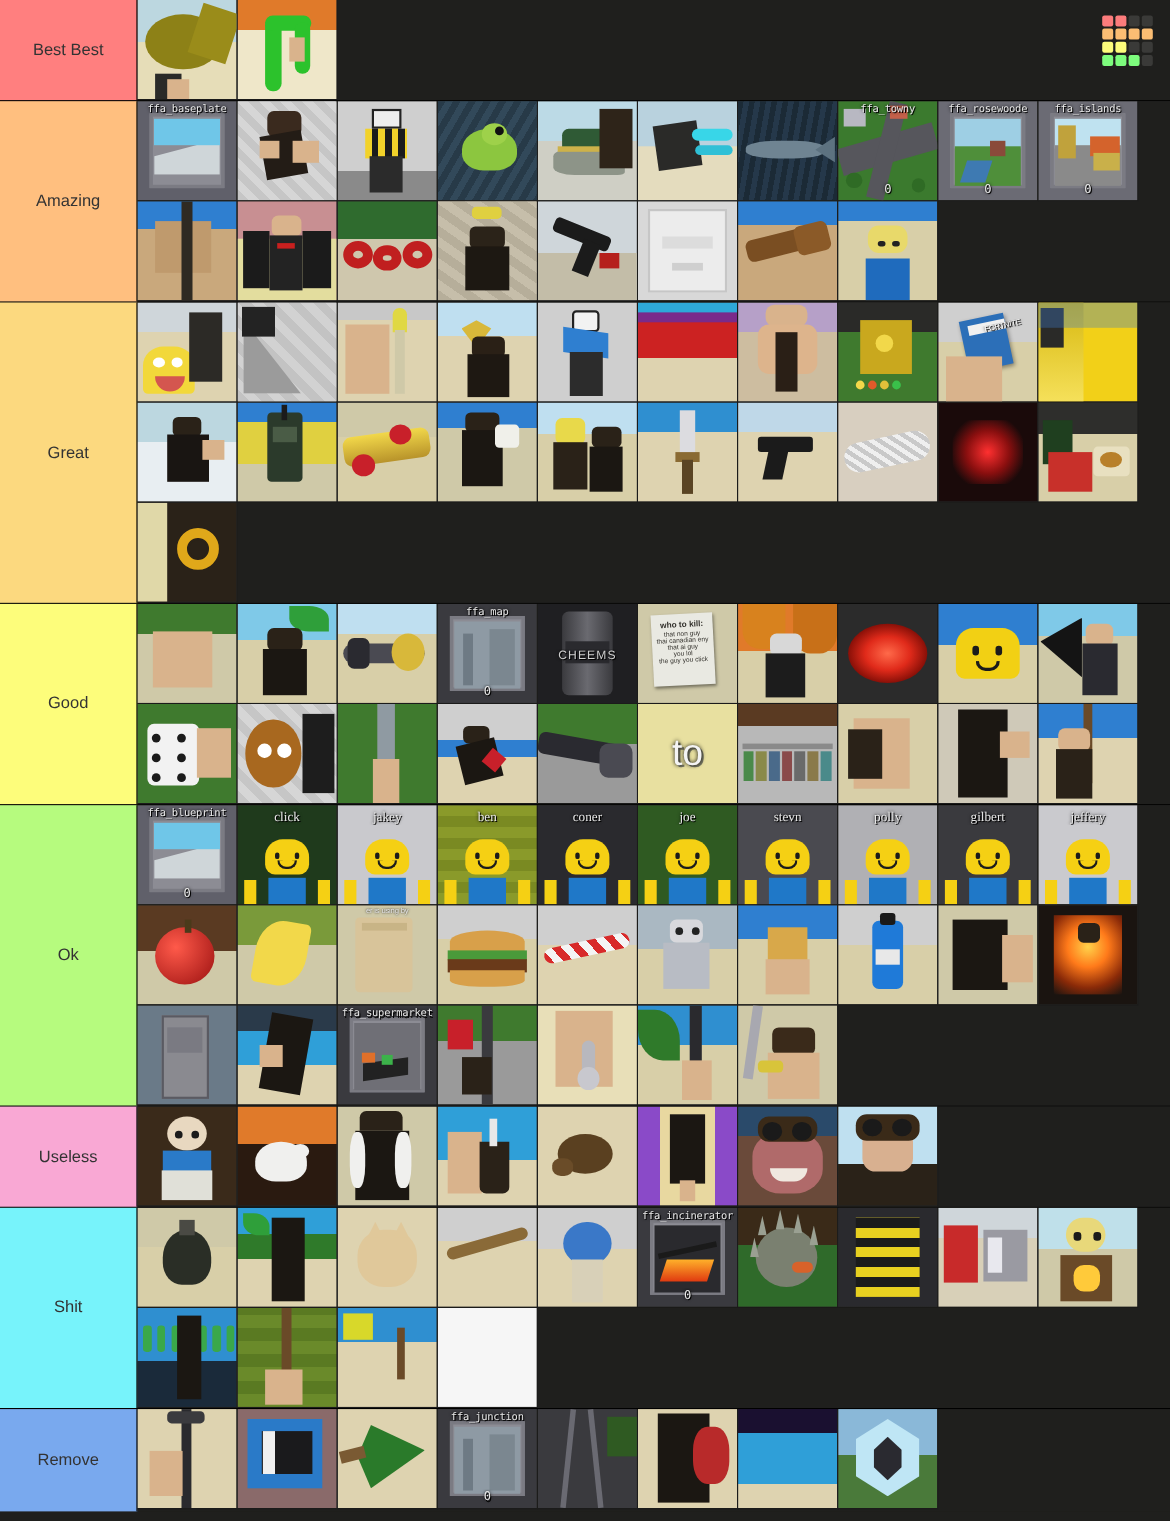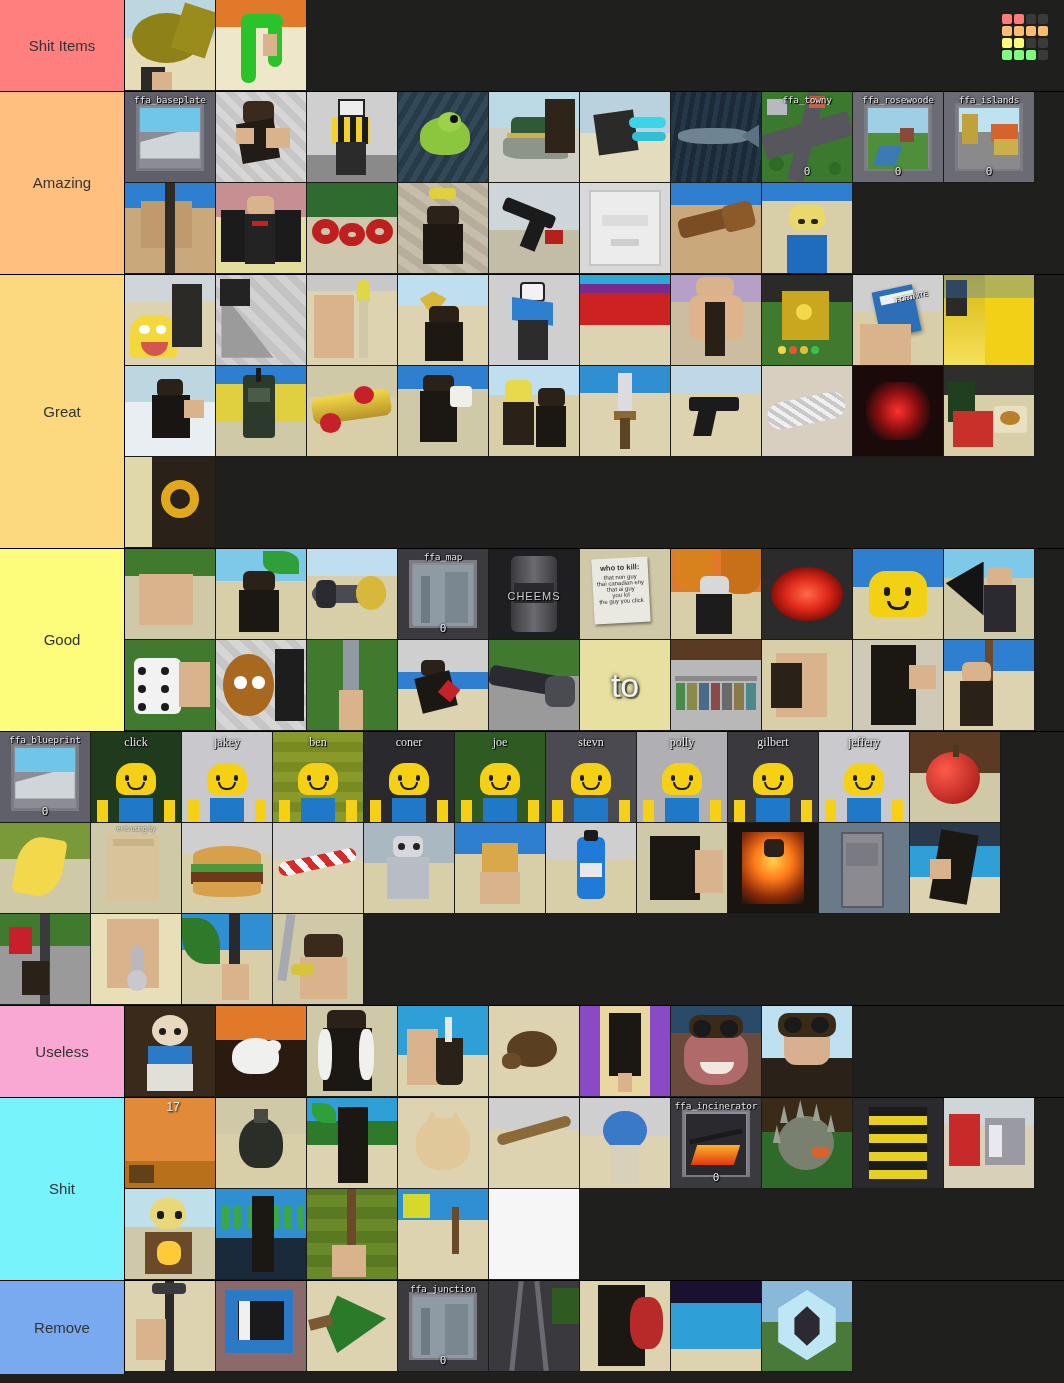--- a/index.html
+++ b/index.html
@@ -173,21 +173,21 @@
         <i style="background: rgb(58, 58, 56);"></i>
         <i style="background: rgb(125, 252, 125);"></i>
         <i style="background: rgb(125, 252, 125);"></i>
         <i style="background: rgb(125, 252, 125);"></i>
         <i style="background: rgb(58, 58, 56);"></i>
       </div>
   </div>
 
   <div id="rows">
       <div class="tier-row" style="min-height: 92px;">
-        <div class="tier-label" style="background: rgb(255, 127, 127);">Shit Items</div>
+        <div class="tier-label" style="background: rgb(255, 127, 127);">Best Best</div>
         <div class="tier-items">
           <div class="tile">
             <div class="art" style="background: linear-gradient(rgb(188, 215, 224) 0px, rgb(188, 215, 224) 42%, rgb(230, 221, 184) 42%, rgb(230, 221, 184) 100%);">
               <div style="position:absolute;left:8%;top:14%;width:76%;height:56%;background:#8d8117;border-radius:50%;"></div>
               <div style="position:absolute;left:58%;top:8%;width:40%;height:52%;background:#9a8c1a;transform:rotate(18deg);"></div>
               <div style="position:absolute;left:18%;bottom:0;width:26%;height:26%;background:#2a2a28;"></div>
               <div style="position:absolute;left:30%;bottom:0;width:22%;height:20%;background:#d9b38c;"></div>
             </div>
           </div>
           <div class="tile">
@@ -658,20 +658,21 @@
           <div class="tile">
             <div class="art" style="background: linear-gradient(rgb(47, 127, 208) 0px, rgb(47, 127, 208) 34%, rgb(222, 211, 176) 34%, rgb(222, 211, 176) 100%);">
               <div style="position:absolute;left:46%;top:0;width:8%;height:80%;background:#6a4a28;"></div>
               <div style="position:absolute;left:20%;top:24%;width:32%;height:24%;background:#d9b38c;border-radius:6px;"></div>
               <div style="position:absolute;left:18%;top:46%;width:36%;height:50%;background:#2a2218;"></div>
             </div>
           </div>
         </div>
       </div>
       <div class="tier-row" style="min-height: 274px;">
+        <div class="tier-label" style="background: rgb(182, 251, 126);">Ok</div>
         <div class="tier-items">
           <div class="tile">
             <div class="art" style="background: rgb(96, 96, 106);">
               <div class="frame"></div>
               <div style="position:absolute;left:17%;top:28%;right:17%;height:46%;background:#cfd6d9;clip-path:polygon(0 60%,100% 22%,100% 100%,0 100%);"></div>
               <div style="position:absolute;left:17%;top:18%;right:17%;height:26%;background:#6fc6e8;"></div>
             </div>
             <div class="cap">ffa_blueprint</div>
             <div class="cap bottom">0</div>
           </div>
@@ -844,20 +845,30 @@
               <div style="position:absolute;left:30%;top:22%;width:36%;height:26%;background:#7a7a82;"></div>
             </div>
           </div>
           <div class="tile">
             <div class="art" style="background: linear-gradient(rgb(42, 58, 74) 0px, rgb(42, 58, 74) 26%, rgb(47, 159, 216) 26%, rgb(47, 159, 216) 60%, rgb(222, 211, 176) 60%, rgb(222, 211, 176) 100%);">
               <div style="position:absolute;left:28%;top:10%;width:42%;height:78%;background:#1b1712;transform:rotate(10deg);"></div>
               <div style="position:absolute;left:22%;top:40%;width:24%;height:22%;background:#d9b38c;"></div>
             </div>
           </div>
           <div class="tile">
+            <div class="art" style="background: rgb(58, 58, 63);">
+              <div class="frame"></div>
+              <div style="position:absolute;left:17%;top:18%;right:17%;bottom:14%;background:#6f6f76;"></div>
+              <div style="position:absolute;left:26%;top:56%;width:46%;height:18%;background:#222;transform:skewY(-8deg);"></div>
+              <div style="position:absolute;left:24%;top:48%;width:14%;height:10%;background:#e0702a;"></div>
+              <div style="position:absolute;left:44%;top:50%;width:12%;height:10%;background:#3cb24a;"></div>
+            </div>
+            <div class="cap">ffa_supermarket</div>
+          </div>
+          <div class="tile">
             <div class="art" style="background: linear-gradient(rgb(63, 122, 46) 0px, rgb(63, 122, 46) 36%, rgb(154, 154, 154) 36%, rgb(154, 154, 154) 100%);">
               <div style="position:absolute;left:44%;top:0;width:12%;height:100%;background:#3a3a3e;"></div>
               <div style="position:absolute;left:10%;top:14%;width:26%;height:30%;background:#c8202a;"></div>
               <div style="position:absolute;left:24%;top:52%;width:30%;height:38%;background:#2a2218;"></div>
             </div>
           </div>
           <div class="tile">
             <div class="art" style="background: rgb(232, 223, 184);">
               <div style="position:absolute;left:18%;top:6%;width:58%;height:76%;background:#d9b38c;"></div>
               <div style="position:absolute;left:44%;top:36%;width:14%;height:38%;background:#b8b8be;border-radius:6px;"></div>
@@ -941,26 +952,20 @@
               <div style="position:absolute;left:18%;top:8%;width:64%;height:26%;background:#3a2a18;border-radius:10px;"></div>
               <div style="position:absolute;left:24%;top:12%;width:20%;height:18%;background:#1a1a1a;border-radius:50%;"></div>
               <div style="position:absolute;left:54%;top:12%;width:20%;height:18%;background:#1a1a1a;border-radius:50%;"></div>
             </div>
           </div>
         </div>
       </div>
       <div class="tier-row" style="min-height: 183px;">
         <div class="tier-label" style="background: rgb(119, 243, 251);">Shit</div>
         <div class="tier-items">
-          <div class="tile">
-            <div class="art" style="background: linear-gradient(rgb(224, 138, 58) 0px, rgb(224, 138, 58) 70%, rgb(184, 112, 26) 70%, rgb(184, 112, 26) 100%);">
-              <div style="position:absolute;left:4%;bottom:6%;width:28%;height:20%;background:#1b1b1b;opacity:.55;"></div>
-            </div>
-            <div class="cap" style="position: absolute; left: 6px; bottom: 8px; color: rgb(240, 240, 240); font-size: 12px; font-family: &quot;Liberation Sans&quot;, sans-serif; text-shadow: rgb(0, 0, 0) 1px 1px 2px;">17</div>
-          </div>
           <div class="tile">
             <div class="art" style="background: linear-gradient(rgb(207, 201, 168) 0px, rgb(207, 201, 168) 40%, rgb(216, 207, 168) 40%, rgb(216, 207, 168) 100%);">
               <div style="position:absolute;left:26%;top:22%;width:48%;height:56%;background:#2a2e26;border-radius:50% 50% 40% 40%;"></div>
               <div style="position:absolute;left:42%;top:12%;width:16%;height:16%;background:#4a4a44;"></div>
             </div>
           </div>
           <div class="tile">
             <div class="art" style="background: linear-gradient(rgb(47, 159, 216) 0px, rgb(47, 159, 216) 26%, rgb(47, 122, 42) 26%, rgb(47, 122, 42) 52%, rgb(222, 211, 176) 52%, rgb(222, 211, 176) 100%);">
               <div style="position:absolute;left:34%;top:10%;width:34%;height:84%;background:#1b1712;"></div>
               <div style="position:absolute;left:6%;top:6%;width:26%;height:22%;background:#2f9f3a;border-radius:0 60% 0 60%;"></div>

